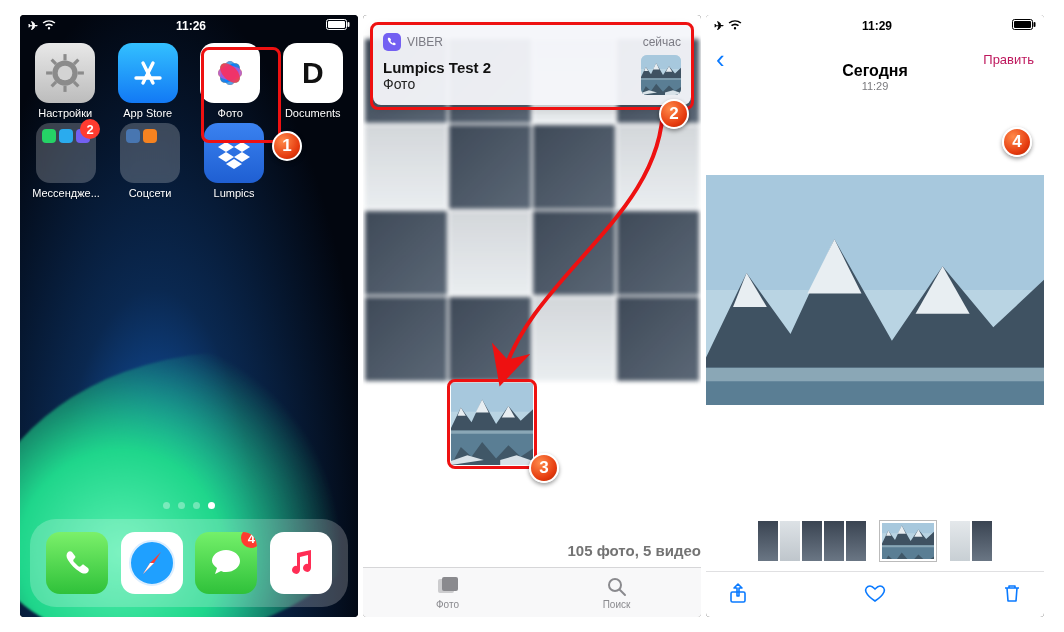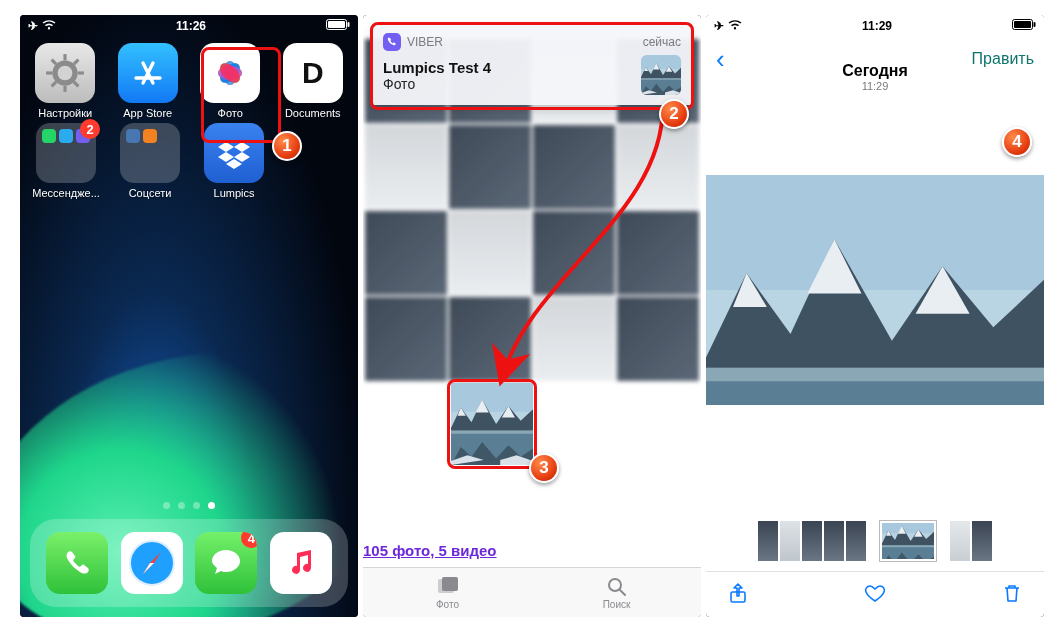--- a/index.html
+++ b/index.html
@@ -56,54 +56,54 @@
   .safari-icon { background: #fff; }
   .msg-icon { background: linear-gradient(#74f06a,#2fc13a); position: relative; }
   .music-icon { background: #fff; }
 
   
   .marker { position: absolute; width: 30px; height: 30px; border-radius: 50%; background: radial-gradient(circle at 35% 30%, #ff8a4a, #e53a0e 65%, #a72400); border: 2px solid #fff; color: #fff; font-weight: 700; display: flex; align-items: center; justify-content: center; font-size: 17px; box-shadow: 0 2px 4px rgba(0,0,0,.4); z-index: 60; }
   .red-box { position: absolute; border: 3px solid #e11; border-radius: 8px; z-index: 50; pointer-events: none; }
 
   
   .p2body { position: absolute; inset: 0; background: #fff; }
-  .notif { position: absolute; top: 10px; left: 10px; right: 10px; background: rgba(244,246,250,.95); border-radius: 1px; padding: 8px 10px 10px; box-shadow: 0 4px 12px rgba(0,0,0,.18); z-index: 40; }
+  .notif { position: absolute; top: 10px; left: 10px; right: 10px; background: rgba(244,246,250,.95); border-radius: 8px; padding: 8px 10px 10px; box-shadow: 0 4px 12px rgba(0,0,0,.18); z-index: 40; }
   .notif-head { display: flex; align-items: center; gap: 6px; font-size: 12px; color: #7b7b84; }
   .notif-head .nicon { width: 18px; height: 18px; border-radius: 5px; background: #7360f2; display: flex; align-items: center; justify-content: center; }
   .notif-head .nicon svg { width: 12px; height: 12px; }
   .notif-head .ntime { margin-left: auto; }
   .notif-body { display: flex; align-items: center; margin-top: 4px; }
   .notif-title { font-size: 15px; font-weight: 600; color: #111; }
   .notif-sub { font-size: 14px; color: #222; }
   .notif-thumb { width: 40px; height: 40px; border-radius: 6px; margin-left: auto; overflow: hidden; }
 
   .grid-blur { position: absolute; top: 22px; left: 0; right: 0; bottom: 50px; display: grid; grid-template-columns: repeat(4, 1fr); grid-auto-rows: 84px; gap: 2px; padding: 2px; filter: blur(2px); opacity: .9; }
   .grid-blur .cell { background: linear-gradient(135deg,#2a3646,#4a5868); }
   .grid-blur .cell.lt { background: linear-gradient(#cfd3d7,#e8ecef); }
   .grid-blur .cell.wh { background: #fff; }
 
   .latest-thumb { position: absolute; left: 88px; top: 368px; width: 82px; height: 82px; }
-  .lib-count { position: absolute; bottom: 58px; left: 0; right: 0; text-align: left; font-size: 15px; font-weight: 600; color: #6d28d9; z-index: 20; background: #fff; padding-top: 10px; text-decoration: underline; }
+  .lib-count { position: absolute; bottom: 58px; left: 0; right: 0; text-align: right; font-size: 15px; font-weight: 600; color: #737373; z-index: 20; background: #fff; padding-top: 10px; }
 
   .tabbar { position: absolute; bottom: 0; left: 0; right: 0; height: 50px; background: #f8f8f9; border-top: 1px solid #d6d6d8; display: flex; }
   .tabbar .tab { flex: 1; display: flex; flex-direction: column; align-items: center; justify-content: center; gap: 2px; font-size: 10px; color: #8a8a8e; }
   .tabbar .tab.active { color: #0a7aff; }
   .tabbar .tab svg { width: 24px; height: 22px; }
 
   
   .arrow-svg { position: absolute; z-index: 55; pointer-events: none; }
 
   
   .p3body { position: absolute; inset: 0; background: #fff; }
   .navbar { height: 44px; display: flex; align-items: center; padding: 0 10px; position: relative; }
   .navbar .back { color: #0a7aff; font-size: 26px; font-weight: 300; }
   .navbar .center { position: absolute; left: 50%; transform: translateX(-50%); text-align: center; margin-top: 36px; }
   .navbar .title { font-size: 16px; font-weight: 600; }
   .navbar .subtitle { font-size: 11px; color: #7a7a7e; }
-  .navbar .edit { margin-left: auto; color: #0f766e; font-size: 16px; }
+  .navbar .edit { margin-left: auto; color: #be185d; font-size: 13px; }
 
   .photo-view { position: absolute; top: 160px; left: 0; right: 0; height: 230px; }
   .filmstrip { position: absolute; bottom: 54px; left: 0; right: 0; height: 44px; display: flex; align-items: center; justify-content: center; gap: 2px; }
   .filmstrip .th { width: 24px; height: 40px; background: linear-gradient(#3a4452,#6a7684); }
   .filmstrip .th.sm { width: 20px; }
   .filmstrip .th.sel { width: 56px; border: 2px solid #fff; outline: 1px solid #bbb; }
   .filmstrip .gap { width: 10px; }
 
   .toolbar3 { position: absolute; bottom: 0; left: 0; right: 0; height: 46px; border-top: 1px solid #e0e0e2; display: flex; align-items: center; justify-content: space-between; padding: 0 20px; color: #0a7aff; }
   .toolbar3 svg { width: 24px; height: 24px; }
@@ -342,21 +342,21 @@
         <span class="nicon">
           <svg viewBox="0 0 12 12">
               <path d="M3 2c.5-.5 1 0 1.3.5l.7 1c.2.4 0 .7-.3 1-.3.3-.3.6 0 .9l1.5 1.5c.3.3.6.3.9 0 .3-.3.6-.5 1-.3l1 .7c.5.3 1 .8.5 1.3-.8.8-2 .8-3.2 0C4.6 7.8 3.2 6.4 2.4 4.7c-.8-1.2-.8-2.4 0-3.2z" fill="#fff"></path>
             </svg>
         </span>
         <span>VIBER</span>
         <span class="ntime">сейчас</span>
       </div>
       <div class="notif-body">
         <div>
-          <div class="notif-title">Lumpics Test 4</div>
+          <div class="notif-title">Lumpics Test 2</div>
           <div class="notif-sub">Фото</div>
         </div>
         <div class="notif-thumb">
           <svg class="mountain" viewBox="0 0 100 100" preserveAspectRatio="xMidYMid slice">
               <use href="#mtn"></use>
             </svg>
         </div>
       </div>
     </div>
 

